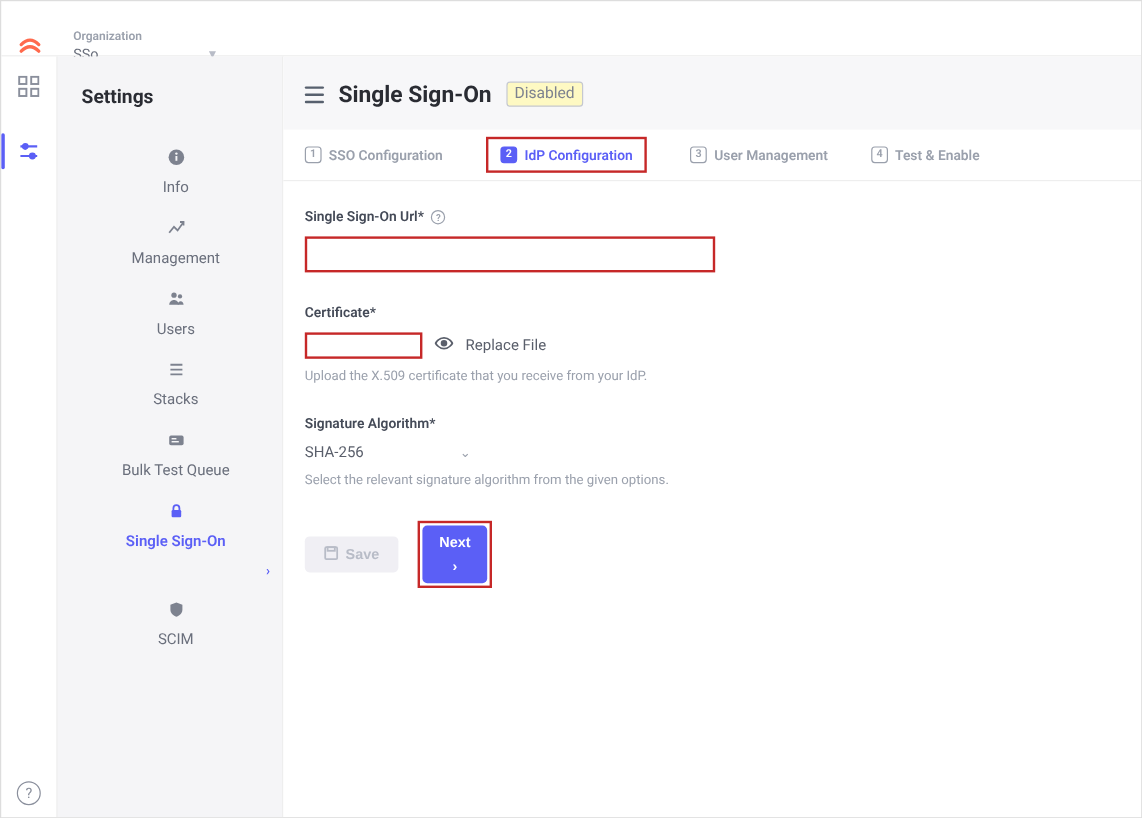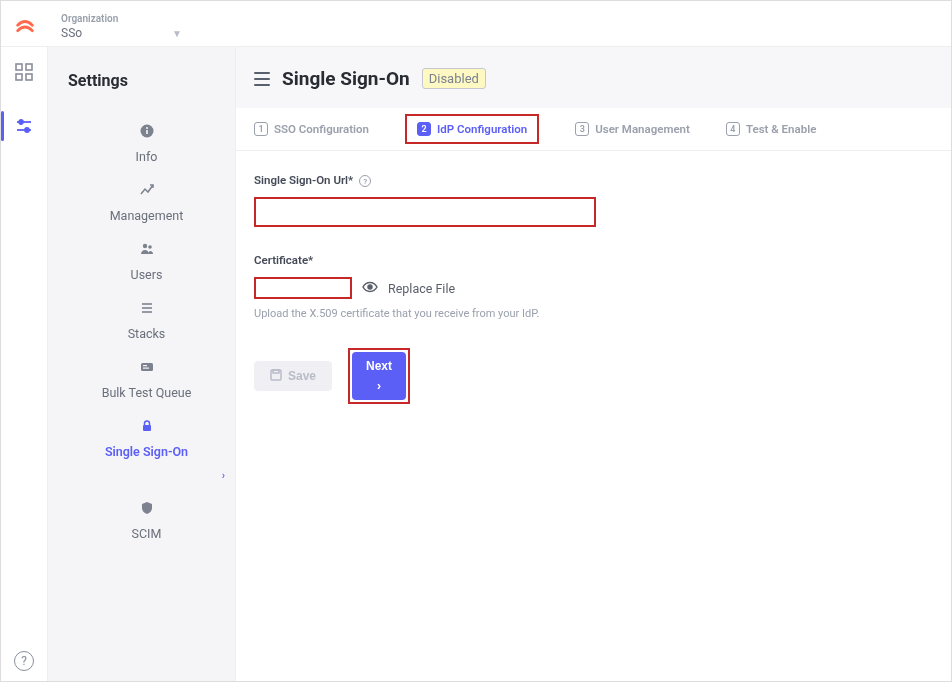--- a/index.html
+++ b/index.html
@@ -8,21 +8,21 @@
     background: #fff;
     color: #333;
     width: 952px;
     height: 682px;
     overflow: hidden;
     border: 1px solid #ddd;
   }
   .topbar {
     display: flex;
     align-items: flex-start;
-    padding: 12px 0 8px 12px;
+    padding: 24px 0 8px 12px;
     border-bottom: 1px solid #eee;
     height: 46px;
   }
   .logo {
     width: 24px;
     height: 24px;
     display: flex;
     align-items: center;
     justify-content: center;
     margin-right: 24px;
@@ -393,20 +393,30 @@
             <svg width="16" height="16" viewBox="0 0 16 16" fill="none" stroke="#5a5f6b" stroke-width="1.5">
                 <path d="M1 8s2.5-4.5 7-4.5S15 8 15 8s-2.5 4.5-7 4.5S1 8 1 8z"></path>
                 <circle cx="8" cy="8" r="2" fill="#5a5f6b"></circle>
               </svg>
           </span>
           <span class="replace-link">Replace File</span>
         </div>
         <div class="hint">Upload the X.509 certificate that you receive from your IdP.</div>
       </div>
 
+      <div class="field-block">
+        <div class="field-label">
+          <span>Signature Algorithm*</span>
+        </div>
+        <div class="select-row">
+          <span>SHA-256</span>
+          <span class="chev-d">⌄</span>
+        </div>
+        <div class="hint">Select the relevant signature algorithm from the given options.</div>
+      </div>
 
       <div class="btn-row">
         <button class="btn-save">
           <svg width="12" height="12" viewBox="0 0 12 12" fill="none" stroke="#b8bcc7" stroke-width="1.5">
               <rect x="1" y="1" width="10" height="10" rx="1"></rect>
               <rect x="3" y="1" width="6" height="3"></rect>
             </svg>
           <span>Save</span>
         </button>
         <div class="btn-next-wrap">

